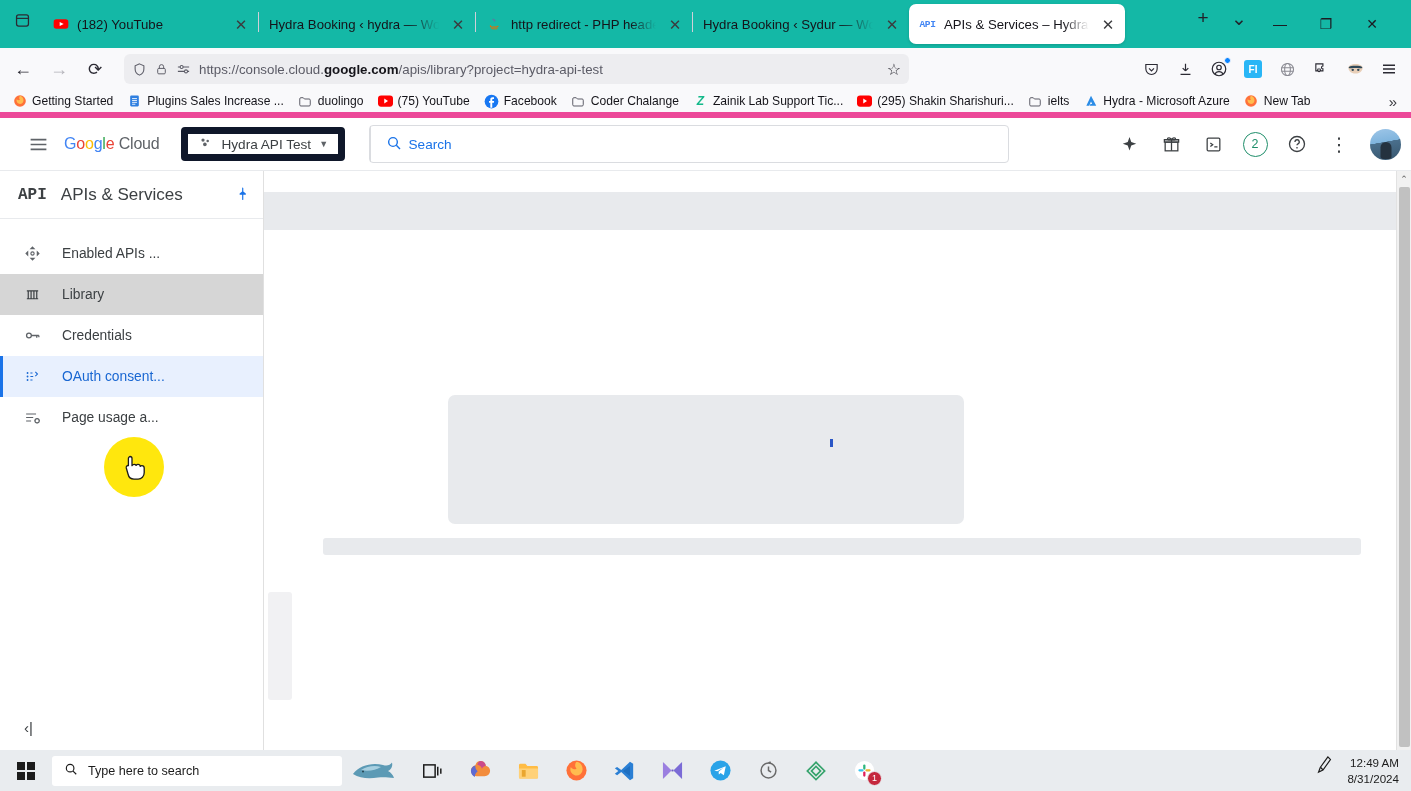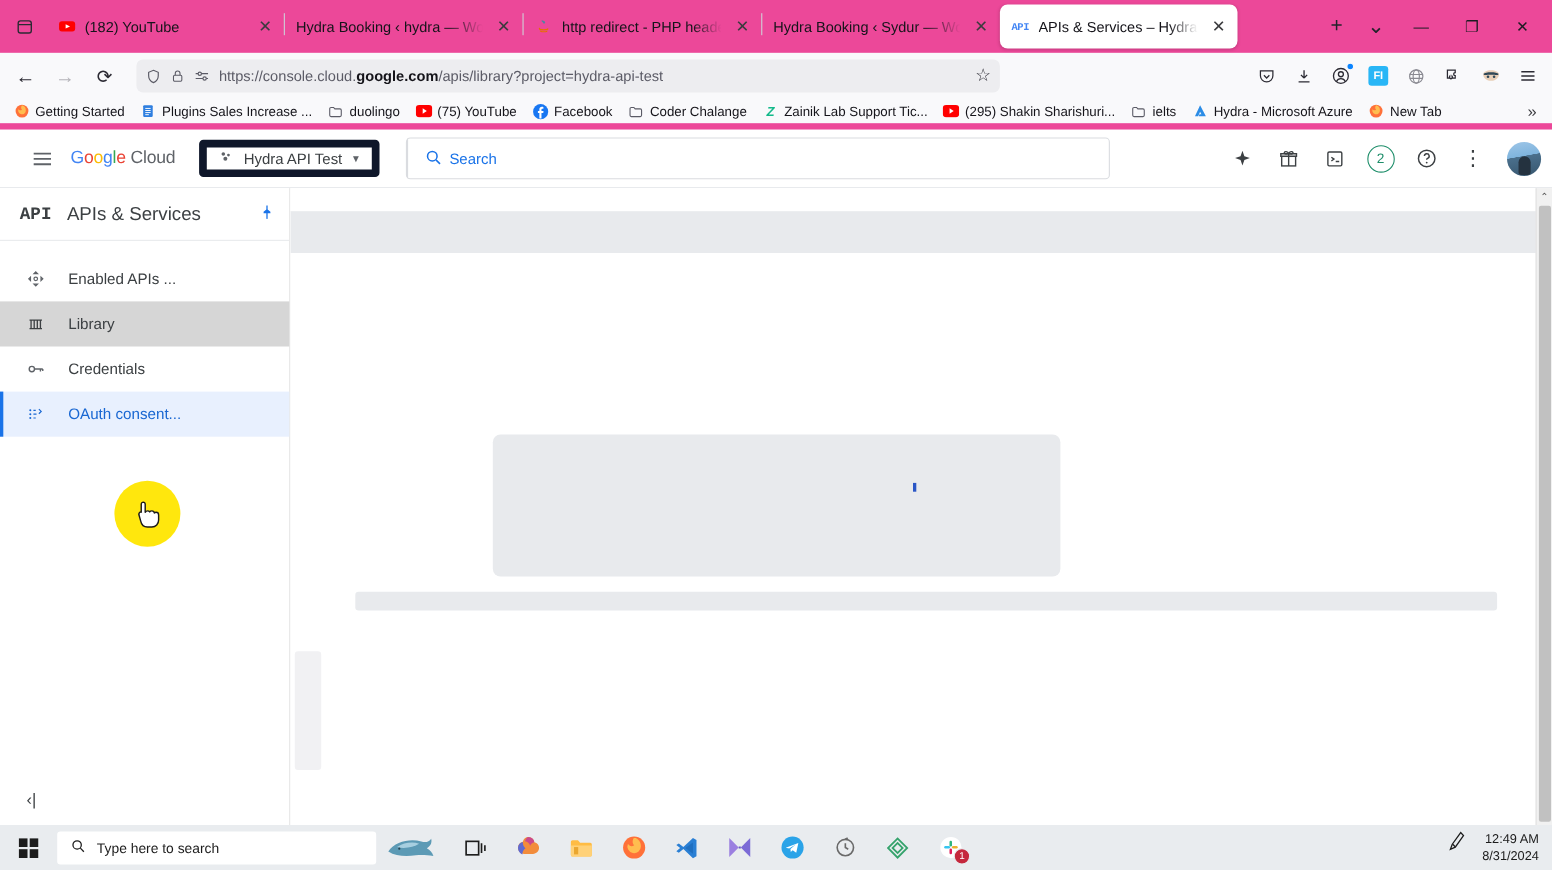--- a/index.html
+++ b/index.html
@@ -8,22 +8,22 @@
     overflow: hidden;
     font-family: "Liberation Sans", sans-serif;
     background: #ffffff;
   }
 
   
   #browser { width: 1411px; height: 750px; background: #f9f9fb; position: relative; }
 
   
   .tabstrip {
-    height: 48px; background: #ec4899;
-    display: flex; align-items: flex-end; padding: 0 4px 0 2px;
+    height: 48px; background: #14b8a6;
+    display: flex; align-items: flex-start; padding: 0 16px 0 2px;
     position: relative;
   }
   .tablist-btn {
     width: 40px; height: 40px; margin-bottom: 4px;
     display: flex; align-items: center; justify-content: center;
     flex: 0 0 auto;
   }
   .tabs { display: flex; align-items: flex-end; flex: 1 1 auto; min-width: 0; height: 48px; }
   .tab {
     height: 40px; margin-bottom: 4px;
@@ -568,20 +568,30 @@
                   <circle cx="5" cy="7" r="1.3"></circle>
                   <circle cx="5" cy="12" r="1.3"></circle>
                   <circle cx="5" cy="17" r="1.3"></circle>
                   <path d="M9 6.4h3v1.4H9zM9 11.3h4v1.4H9zM9 16.2h3v1.4H9z"></path>
                   <path d="M16 5.5l3 3-3 3" stroke="#1967d2" stroke-width="1.5" fill="none"></path>
                 </svg>
             </span>
             <span>OAuth consent...</span>
           </div>
 
+          <div class="sb-item">
+            <span class="sbico">
+              <svg width="17" height="17" viewBox="0 0 24 24" fill="none" stroke="#5f6368" stroke-width="1.6">
+                  <path d="M3 7h14M3 12h10M3 17h7"></path>
+                  <circle cx="18.5" cy="16.5" r="3"></circle>
+                  <path d="M18.5 13v1M18.5 19v1M15 16.5h1M21 16.5h1"></path>
+                </svg>
+            </span>
+            <span>Page usage a...</span>
+          </div>
         </div>
 
         <div class="sb-collapse">‹|</div>
       </div>
 
       <div class="main">
         <div class="main-topline"></div>
         <div class="sk-topbar"></div>
         <div class="sk-card"></div>
         <div class="sk-dot"></div>

